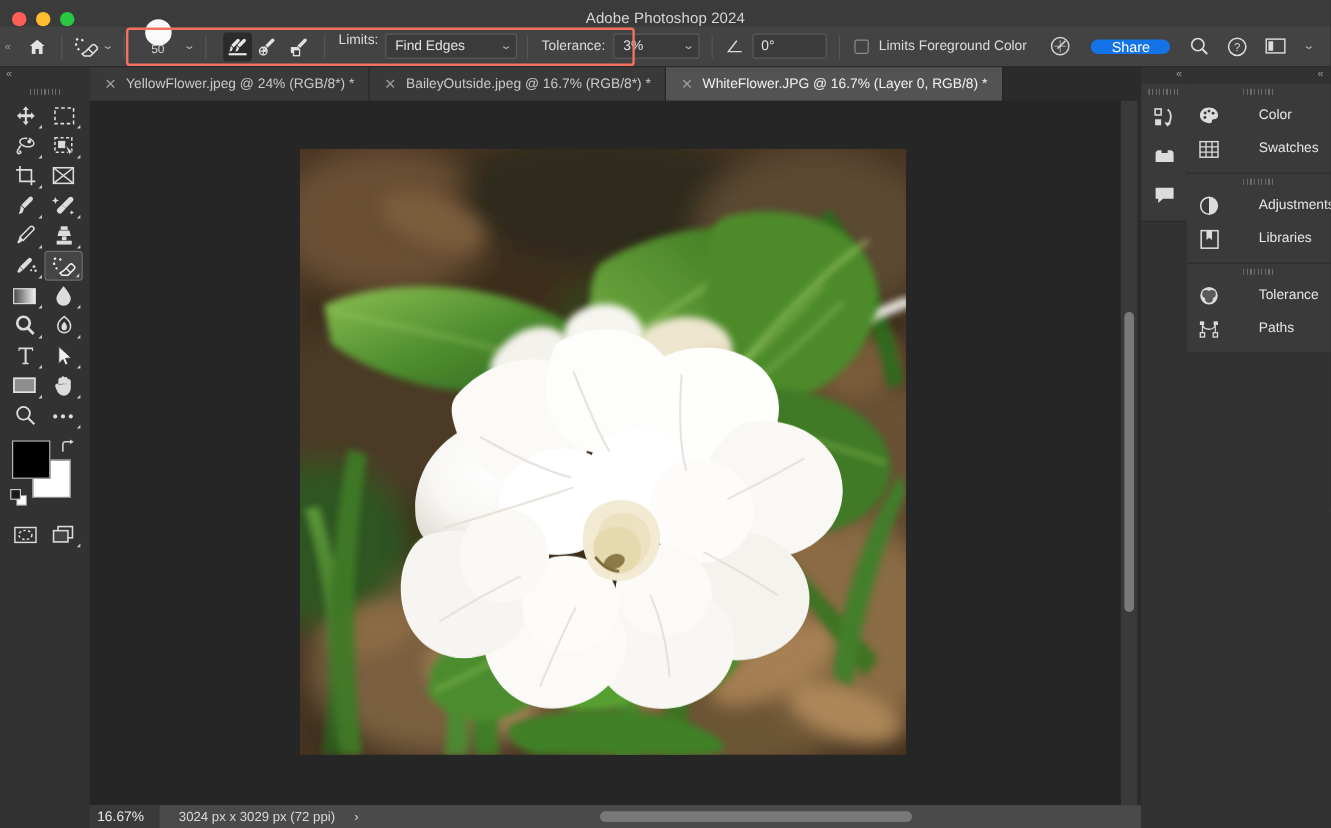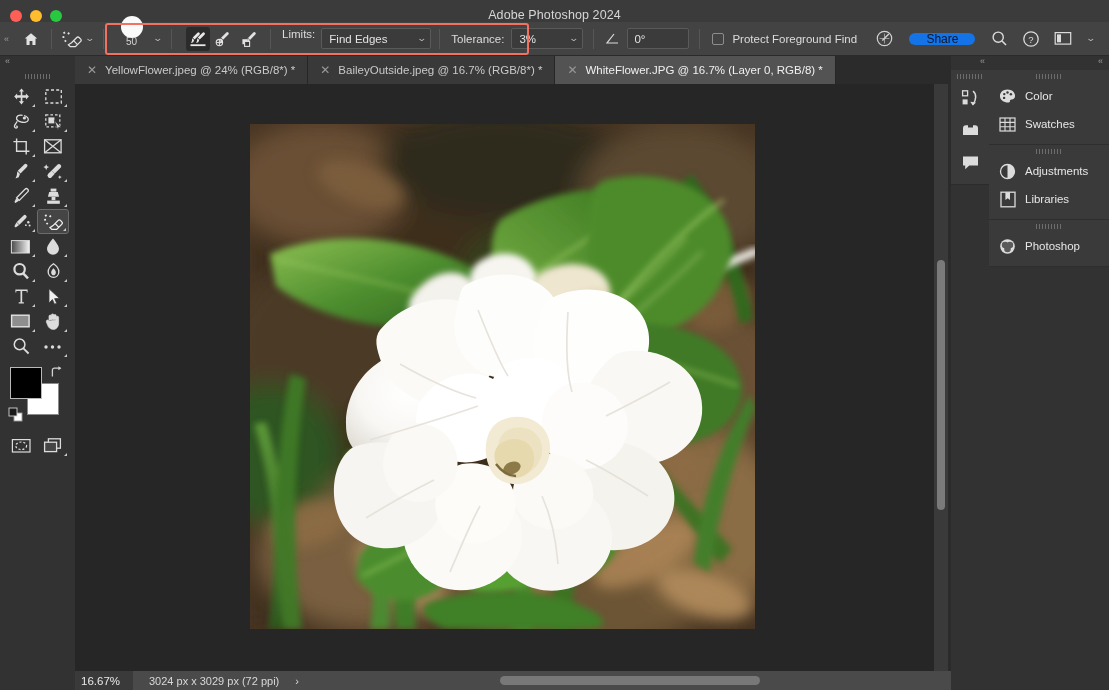--- a/index.html
+++ b/index.html
@@ -84,21 +84,21 @@
     display:flex; align-items:center; padding:0 6px;
   }
   .field-box .v { font-size:11.5px; color:#e2e2e2; }
 
   .chk {
     width:12px; height:12px; border:1px solid #8d8d8d; border-radius:2px;
     background:#434343;
   }
 
   .share-btn {
-    background:#1473e6; color:#0f172a; font-size:12px;
+    background:#1473e6; color:#ffffff; font-size:12px;
     padding:0 17px; border-radius:13px; line-height:1;
   }
 
   
   #tabsrow {
     position:absolute; left:75px; top:56px; width:1034px; height:28px;
     background:#2b2b2b;
     display:flex; align-items:stretch;
   }
   .tab {
@@ -213,21 +213,21 @@
   #panels {
     position:absolute; left:989px; top:56px; width:120px; height:634px;
     background:#323232;
   }
   #panels .pc { height:14px; color:#9a9a9a; font-size:9px; text-align:right; padding-right:6px; }
   .pgroup { background:#3a3a3a; padding-bottom:6px; }
   .pgrip { height:12px; display:flex; align-items:center; justify-content:center;}
   .pitem {
     height:28px; display:flex; align-items:center; gap:9px; padding-left:10px;
   }
-  .pitem .t { font-size:11.5px; color:#e6e6e6; white-space:nowrap; }
+  .pitem .t { font-size:11.5px; color:#e6e6e6; white-space:nowrap;margin-left:24px; }
   .pdivider { height:1px; background:#2e2e2e; }
   .picon { width:17px; height:17px; display:flex; align-items:center; justify-content:center;}
 
   svg { display:block; }
 </style>
 </head>
 <body>
 
 <div id="app">
 
@@ -343,21 +343,21 @@
       </span>
       <div class="field-box" style="width:62px">
         <span class="v">0°</span>
       </div>
     </div>
 
     <div class="ob-sep" style="margin-left:10px"></div>
 
     <div style="display:flex;align-items:center;gap:8px;padding-left:9px">
       <div class="chk"></div>
-      <span class="lbl">Protect Foreground Find</span>
+      <span class="lbl">Limits Foreground Color</span>
     </div>
 
     <div style="padding-left:18px">
       <span>
         <svg width="19" height="19" viewBox="0 0 19 19">
           <circle cx="9.5" cy="9.5" r="7.2" fill="none" stroke="#d2d2d2" stroke-width="1.2"></circle>
           <path d="M13.8 5 7.4 11.4" stroke="#d2d2d2" stroke-width="1.4"></path>
           <path d="M8.2 10.6 6.2 12.8l2.2-2z" fill="#d2d2d2"></path>
           <path d="M4.5 9.5h10M9.5 4.5v10" stroke="#d2d2d2" stroke-width=".8" opacity=".75"></path>
         </svg>
@@ -944,21 +944,38 @@
 
       <div class="pitem">
         <span class="picon">
           <svg width="17" height="17" viewBox="0 0 17 17">
             <circle cx="8.5" cy="8.5" r="7.3" fill="#dcdcdc"></circle>
             <circle cx="6.1" cy="7" r="3.3" fill="#5a5a5a"></circle>
             <circle cx="10.9" cy="7" r="3.3" fill="#5a5a5a"></circle>
             <circle cx="8.5" cy="11" r="3.3" fill="#5a5a5a"></circle>
           </svg>
         </span>
-        <span class="t">Photoshop</span>
-      </div>
-
+        <span class="t">Tolerance</span>
+      </div>
+
+      <div class="pitem">
+        <span class="picon">
+          <svg width="19" height="17" viewBox="0 0 19 17">
+            <path d="M3.4 3.6 C 3.4 10, 15.2 10, 15.2 3.6" fill="none" stroke="#dcdcdc" stroke-width="1.3"></path>
+            <g fill="#dcdcdc">
+                <rect x="1" y="1" width="4" height="3.4"></rect>
+                <rect x="13.8" y="1" width="4" height="3.4"></rect>
+              </g>
+            <g fill="none" stroke="#dcdcdc" stroke-width="1.2">
+              <rect x="1.4" y="11.6" width="4" height="4"></rect>
+                <rect x="13.4" y="11.6" width="4" height="4"></rect>
+            </g>
+            <path d="M3.4 11.6 V 5M15.4 11.6 V 5" stroke="#dcdcdc" stroke-width="1.1"></path>
+          </svg>
+        </span>
+        <span class="t">Paths</span>
+      </div>
     </div>
 
     <div class="pdivider"></div>
   </div>
 
 </div>
 
 </body></html>

